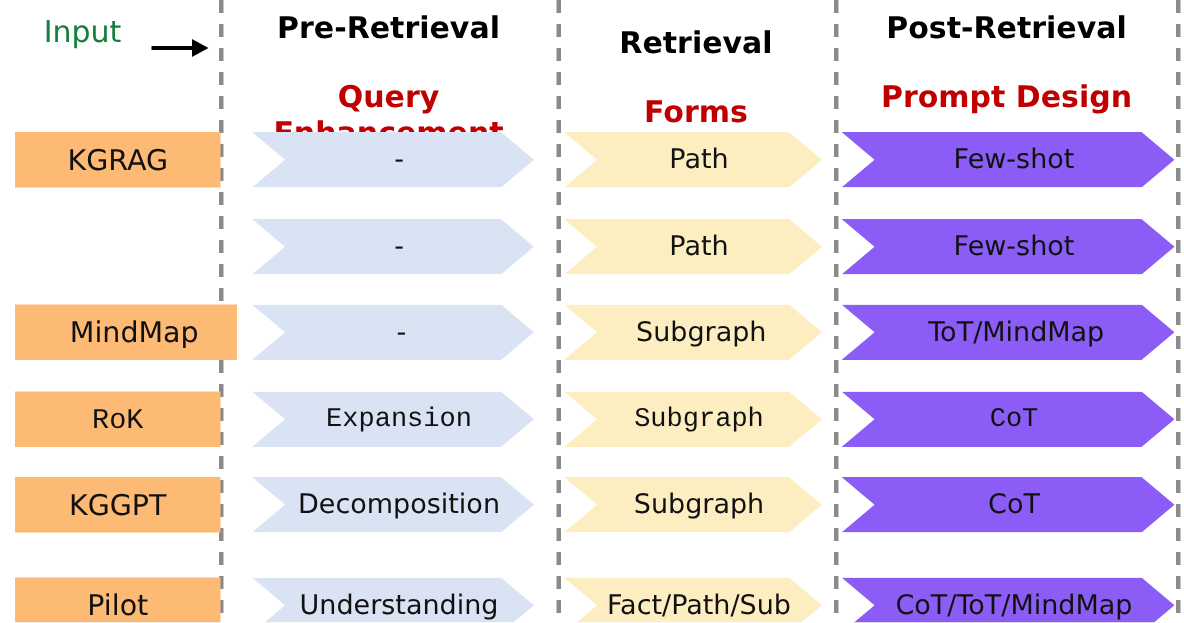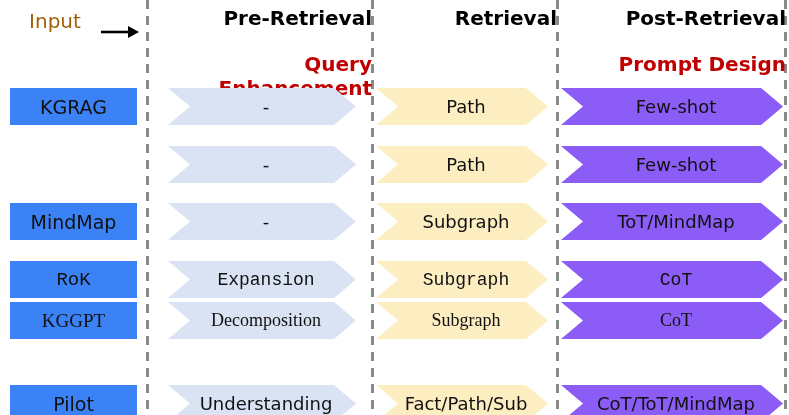--- a/index.html
+++ b/index.html
@@ -17,52 +17,52 @@
     background:repeating-linear-gradient(to bottom, #8a8a8a 0px, #8a8a8a 9px, transparent 9px, transparent 16px);
   }
   .vline.l1 { left:146px; }
   .vline.l2 { left:371px; }
   .vline.l3 { left:556px; }
   .vline.l4 { left:784px; }
 
   
   .input-block {
     position:absolute; left:4px; top:8px; width:102px;
-    text-align:center; font-size:20px; line-height:26px; color:#a16207;
+    text-align:center; font-size:20px; line-height:26px; color:#15803d;
   }
   .input-arrow { position:absolute; left:100px; top:24px; }
-  .col-head { position:absolute; text-align:right; font-weight:bold; }
+  .col-head { position:absolute; text-align:center; font-weight:bold; }
   .col-head .title { font-size:20px; color:#000; }
   .col-head .subtitle { font-size:20px; color:#c00000; margin-top:22px; }
   .col-head.c1 { left:146px; width:226px; top:6px; }
-  .col-head.c2 { left:371px; width:186px; top:6px; }
+  .col-head.c2 { left:371px; width:186px; top:16px; }
   .col-head.c3 { left:556px; width:230px; top:6px; }
 
   
   .method-box {
-    position:absolute; left:10px; width:127px; height:37px;
-    background:#3b82f6;
+    position:absolute; left:10px; width:137px; height:37px;
+    background:#fdba74;
     display:flex; align-items:center; justify-content:center;
     font-size:19px;
   }
 
   
   .chevron {
     position:absolute; height:37px;
     display:flex; align-items:center; justify-content:center;
     font-size:18px;
     clip-path:polygon(0 0, calc(100% - 22px) 0, 100% 50%, calc(100% - 22px) 100%, 0 100%, 22px 50%);
     padding-left:8px; box-sizing:border-box;
   }
   .chevron.pre  { left:168px; width:188px; background:#dae3f3; }
   .chevron.ret  { left:376px; width:172px; background:#fdeec2; }
   .chevron.post { left:561px; width:222px; background:#8b5cf6; }
 
-  .r0 { top:88px; }  .r1 { top:146px; } .r2 { top:203px; }
-  .r3 { top:261px;font-family:Liberation Mono, monospace; } .r4 { top:302px;font-family:Liberation Serif, serif; } .r5 { top:373px;margin-top:12px; }
+  .r0 { top:88px; }  .r1 { top:146px; } .r2 { top:203px;padding-left:11px; }
+  .r3 { top:261px;font-family:Liberation Mono, monospace; } .r4 { top:318px; } .r5 { top:373px;margin-top:12px; }
 </style>
 </head>
 <body>
 
 <div class="canvas">
 
   <div class="vline l1"></div>
   <div class="vline l2"></div>
   <div class="vline l3"></div>
   <div class="vline l4"></div>
@@ -74,20 +74,21 @@
     <line x1="1" y1="8" x2="30" y2="8" stroke="#000" stroke-width="2.6"></line>
     <polygon points="28,2 39,8 28,14" fill="#000"></polygon>
   </svg>
 
   <div class="col-head c1">
     <div class="title">Pre-Retrieval</div>
     <div class="subtitle">Query Enhancement</div>
   </div>
   <div class="col-head c2">
     <div class="title">Retrieval</div>
+    <div class="subtitle">Forms</div>
   </div>
   <div class="col-head c3">
     <div class="title">Post-Retrieval</div>
     <div class="subtitle">Prompt Design</div>
   </div>
 
   <div class="method-box r0">KGRAG</div>
   <div class="chevron pre r0">-</div>
   <div class="chevron ret r0">Path</div>
   <div class="chevron post r0">Few-shot</div>

